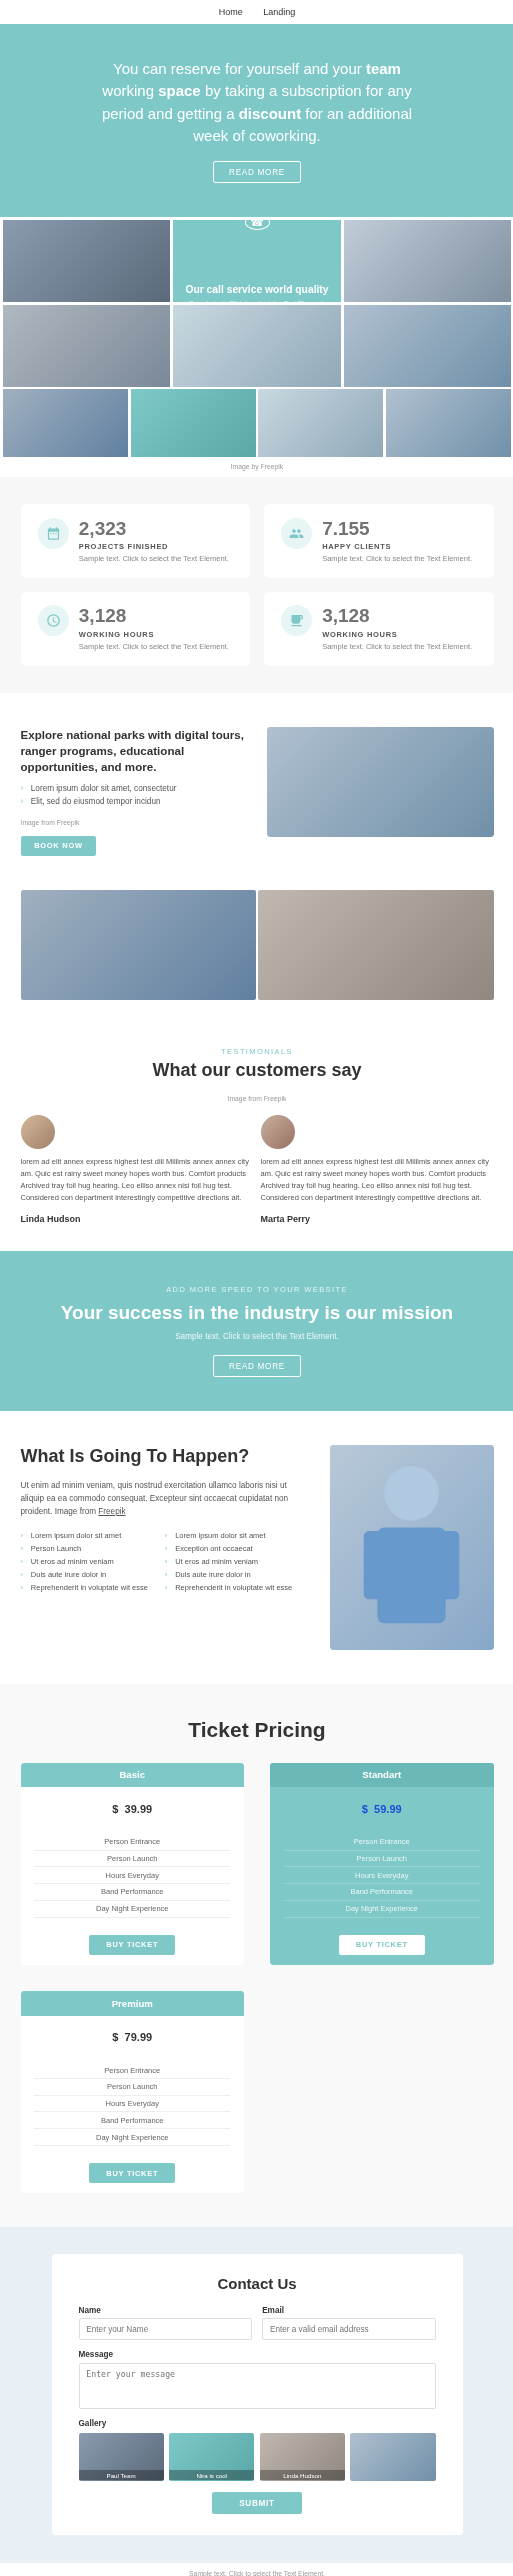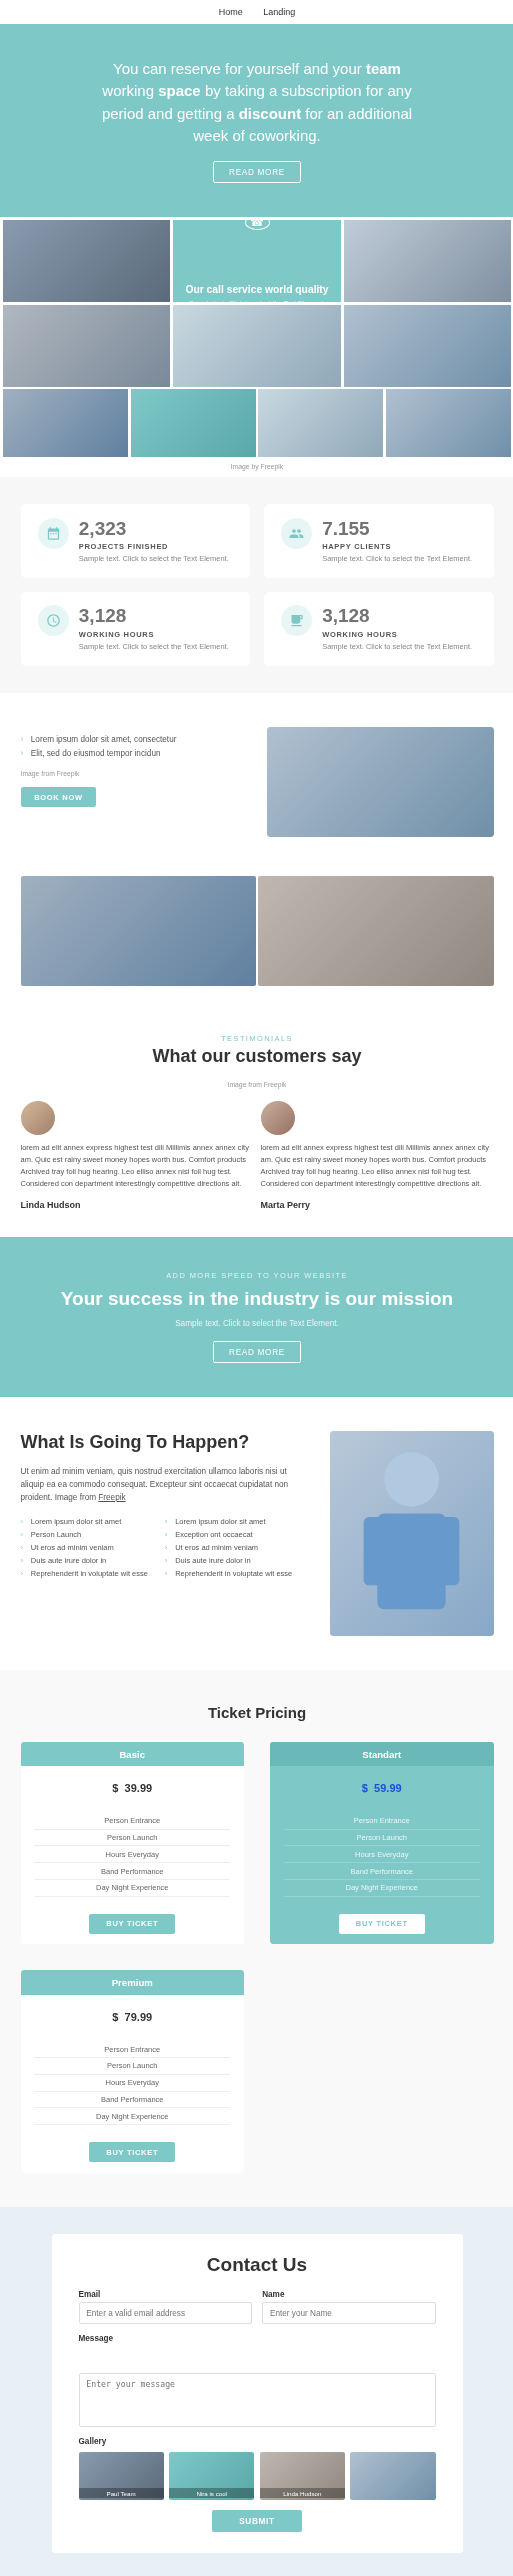--- a/index.html
+++ b/index.html
@@ -80,44 +80,44 @@
     .whatis-left p { font-size: 8.2px; color: #555; line-height: 1.6; margin-bottom: 3.4px; }
     .whatis-lists { display: grid; grid-template-columns: 1fr 1fr; gap: 3.4px 13.7px; margin-top: 10.3px; }
     .whatis-lists ul { list-style: none; padding: 0; }
     .whatis-lists ul li { font-size: 7.5px; color: #555; padding: 2.1px 0; padding-left: 10.3px; position: relative; }
     .whatis-lists ul li::before { content: '›'; position: absolute; left: 0; color: #7ec8c8; }
     .whatis-right { flex: 0 0 164px; }
     .whatis-img { width: 100%; height: 205px; background: #c5d5e8; border-radius: 3.4px; display: flex; align-items: center; justify-content: center; overflow: hidden; }
 
     
     .pricing { padding: 34px 20.5px; background: #f9f9f9; }
-    .pricing h2 { text-align: center; font-size: 15px; font-weight: 700; margin-bottom: 20.5px; }
+    .pricing h2 { text-align: center; font-size: 21px; font-weight: 700; margin-bottom: 20.5px; }
     .pricing-grid { display: grid; grid-template-columns: 1fr 1fr; gap: 26px; }
     .price-card { background: #fff; border-radius: 3.4px; overflow: hidden; text-align: center; }
     .price-card.featured { background: #7ec8c8; }
     .price-label { font-size: 9.6px; font-weight: 600; color: #fff; background: #7ec8c8; padding: 6.8px; }
     .price-card.featured .price-label { background: #6ab8b8; }
     .price-amount { font-size: 22px; font-weight: 700; color: #333; padding: 10.3px 0 3.4px; }
     .price-amount span { font-size: 11px; vertical-align: top; margin-top: 5.5px; display: inline-block; }
     .price-features { padding: 6.8px 13.7px; }
     .price-features p { font-size: 7.5px; color: #666; padding: 3.4px 0; border-bottom: 0.7px solid #eee; }
     .price-btn { display: inline-block; background: #7ec8c8; color: #fff; padding: 5.5px 17px; border-radius: 2.1px; font-size: 7.5px; font-weight: 600; text-transform: uppercase; letter-spacing: 0.7px; cursor: pointer; margin: 10.3px 0; }
     .price-card.featured .price-amount { color: #fff; }
     .price-card.featured .price-features p { color: rgba(255,255,255,0.85); border-bottom-color: rgba(255,255,255,0.2); }
     .price-card.featured .price-btn { background: #fff; color: #7ec8c8; }
 
     
     .contact-section { padding: 27px 20.5px; background: #e8f0f5; }
     .contact-inner { background: #fff; border-radius: 3.4px; padding: 20.5px 27px; max-width: 411px; margin: 0 auto; }
-    .contact-inner h2 { text-align: center; font-size: 19px; font-weight: 700; margin-bottom: 13.7px; }
+    .contact-inner h2 { text-align: center; font-size: 15px; font-weight: 700; margin-bottom: 13.7px; }
     .contact-row { display: grid; grid-template-columns: 1fr 1fr; gap: 10.3px; margin-bottom: 10.3px; }
     .form-group { display: flex; flex-direction: column; gap: 3.4px; }
     .form-group label { font-size: 8.2px; font-weight: 600; color: #333; }
     .form-group input, .form-group textarea { border: 0.7px solid #ddd; border-radius: 2.1px; padding: 5.5px 6.8px; font-size: 8.2px; color: #999; outline: none; width: 100%; }
-    .form-group textarea { height: 54px; resize: none; margin-top: 26px; }
+    .form-group textarea { height: 46px; resize: none; }
     .gallery-label { font-size: 8.2px; font-weight: 600; margin: 10.3px 0 5.5px; }
     .gallery-row { display: flex; gap: 5.5px; margin-bottom: 10.3px; }
     .gallery-item { flex: 1; height: 48px; background: #ccc; border-radius: 2.1px; overflow: hidden; position: relative; }
     .gallery-caption { position: absolute; bottom: 1.4px; left: 0; right: 0; text-align: center; font-size: 6.2px; color: #fff; background: rgba(0,0,0,0.3); padding: 1.4px; }
     .submit-btn { display: block; background: #7ec8c8; color: #fff; padding: 6.8px 27px; border-radius: 2.1px; font-size: 8.2px; font-weight: 600; text-transform: uppercase; letter-spacing: 0.7px; cursor: pointer; margin: 6.8px auto 0; border: none; }
 
     
     .footer { padding: 6.8px 20.5px; text-align: center; font-size: 6.8px; color: #999; border-top: 0.7px solid #eee; }
 
     
@@ -222,20 +222,21 @@
         <div class="stat-num">3,128</div>
         <div class="stat-label">WORKING HOURS</div>
         <div class="stat-text">Sample text. Click to select the Text Element.</div>
       </div>
     </div>
   </div>
 </section>
 
 <section class="explore">
   <div class="explore-left">
+    <h2>Explore national parks with digital tours, ranger programs, educational opportunities, and more.</h2>
     <ul>
       <li>Lorem ipsum dolor sit amet, consectetur</li>
       <li>Elit, sed do eiusmod tempor incidun</li>
     </ul>
     <div class="explore-freepik">Image from Freepik</div>
     <div class="explore-btn">BOOK NOW</div>
   </div>
   <div class="explore-right">
     <div class="explore-img bg-city"></div>
   </div>
@@ -365,26 +366,26 @@
       <div class="price-btn">BUY TICKET</div>
     </div>
   </div>
 </section>
 
 <section class="contact-section">
   <div class="contact-inner">
     <h2>Contact Us</h2>
     <div class="contact-row">
       <div class="form-group">
+        <label>Name</label>
+        <input type="text" placeholder="Enter your Name" style="">
+      </div>
+      <div class="form-group">
         <label>Email</label>
         <input type="email" placeholder="Enter a valid email address" style="">
-      </div>
-      <div class="form-group">
-        <label>Name</label>
-        <input type="text" placeholder="Enter your Name" style="">
       </div>
     </div>
     <div class="form-group">
       <label>Message</label>
       <textarea placeholder="Enter your message" style=""></textarea>
     </div>
     <div class="gallery-label">Gallery</div>
     <div class="gallery-row">
       <div class="gallery-item bg-person1">
         <div class="gallery-caption">Paul Team</div>

